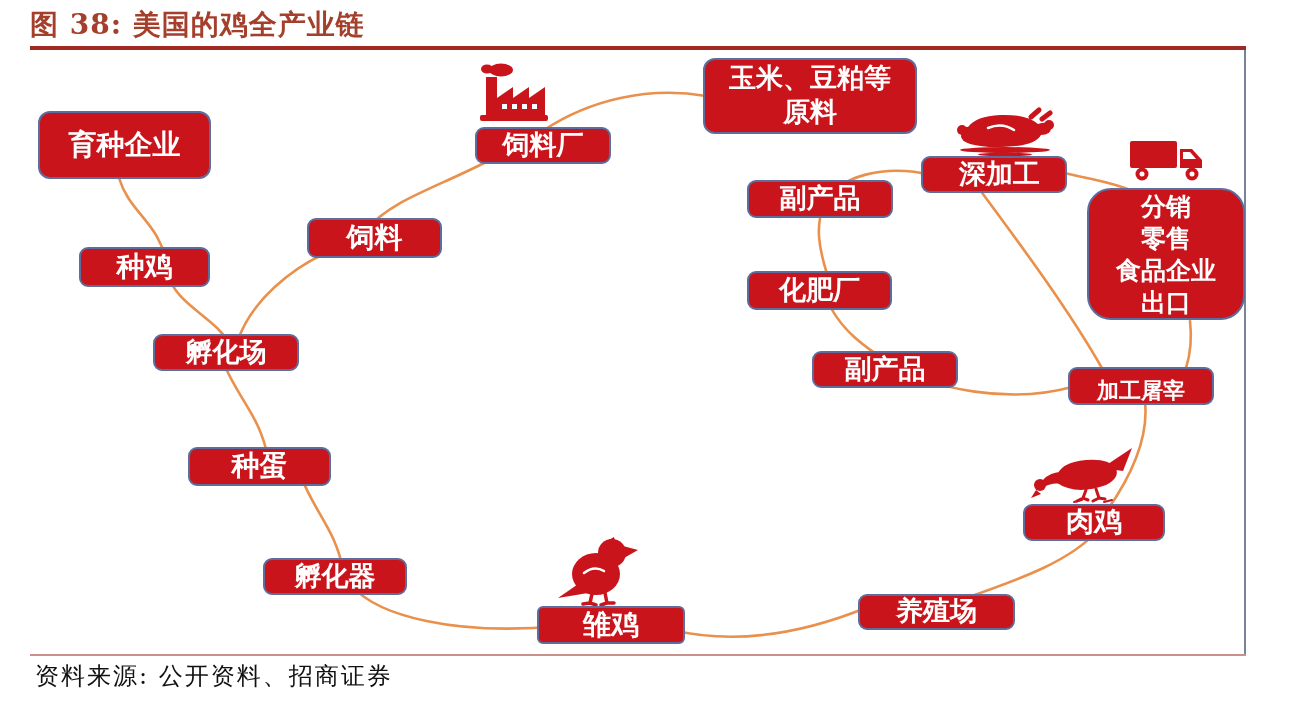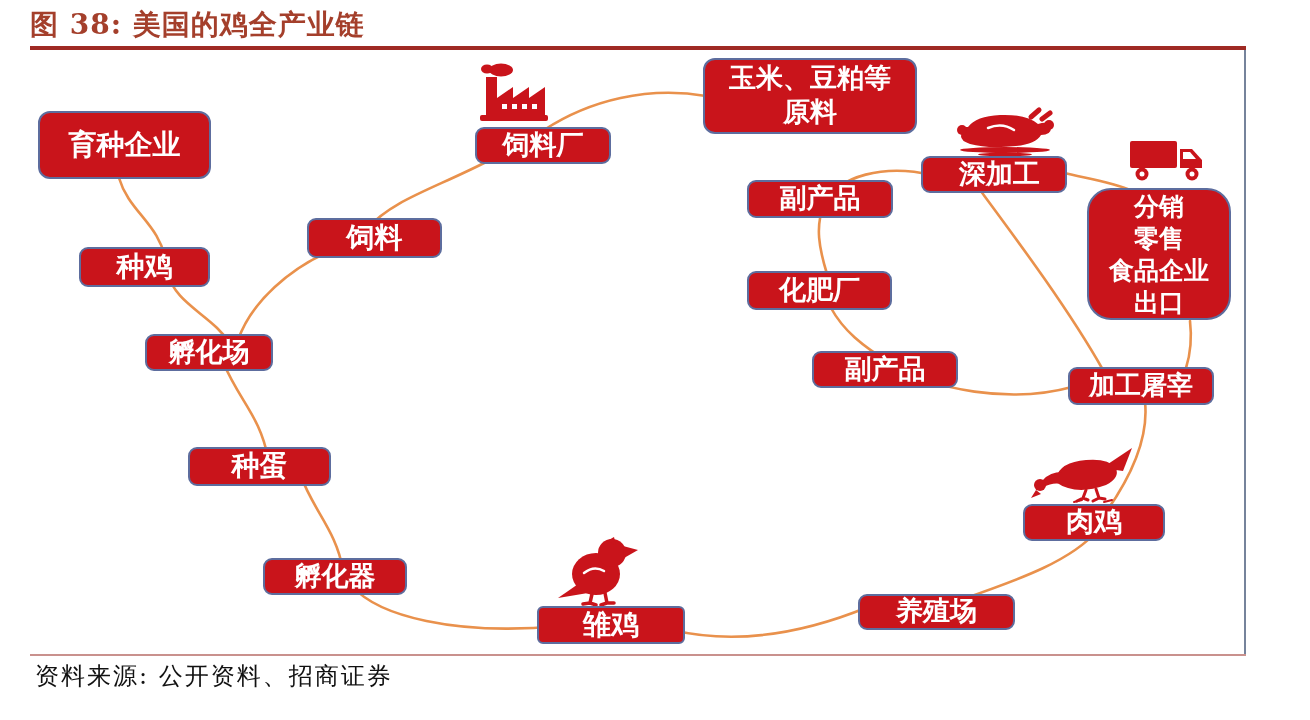--- a/index.html
+++ b/index.html
@@ -120,21 +120,21 @@
   </div>
 
   <div class="node" style="left:38px;top:111px;width:173px;height:68px;font-size:28px;border-radius:12px;">
     <span>育种企业</span>
   </div>
 
   <div class="node" style="left:79px;top:247px;width:131px;height:40px;font-size:28px;">
     <span>种鸡</span>
   </div>
 
-  <div class="node" style="left:145px;top:334px;width:128px;height:37px;font-size:27px;">
+  <div class="node" style="left:153px;top:334px;width:146px;height:37px;font-size:27px;">
     <span>孵化场</span>
   </div>
 
   <div class="node" style="left:188px;top:447px;width:143px;height:39px;font-size:28px;">
     <span>种蛋</span>
   </div>
 
   <div class="node" style="left:263px;top:558px;width:144px;height:37px;font-size:27px;">
     <span>孵化器</span>
   </div>
@@ -144,29 +144,29 @@
   </div>
 
   <div class="node" style="left:858px;top:594px;width:157px;height:36px;font-size:27px;">
     <span>养殖场</span>
   </div>
 
   <div class="node" style="left:1023px;top:504px;width:142px;height:37px;font-size:28px;">
     <span>肉鸡</span>
   </div>
 
-  <div class="node" style="left:1068px;top:367px;width:146px;height:38px;font-size:26px;">
+  <div class="node" style="left:1068px;top:367px;width:146px;height:38px;font-size:22px;align-items:flex-end;">
     <span>加工屠宰</span>
   </div>
 
   <div class="node" style="left:921px;top:156px;width:146px;height:37px;font-size:27px;padding-left:11px;">
     <span>深加工</span>
   </div>
 
-  <div class="node" style="left:1087px;top:188px;width:144px;height:132px;font-size:25px;border-radius:24px;flex-direction:column;line-height:1.28;">
+  <div class="node" style="left:1087px;top:188px;width:158px;height:132px;font-size:25px;border-radius:24px;flex-direction:column;line-height:1.28;">
     <span>分销</span>
     <span>零售</span>
     <span>食品企业</span>
     <span>出口</span>
   </div>
 
   <div class="node" style="left:747px;top:180px;width:146px;height:38px;font-size:27px;">
     <span>副产品</span>
   </div>
 

